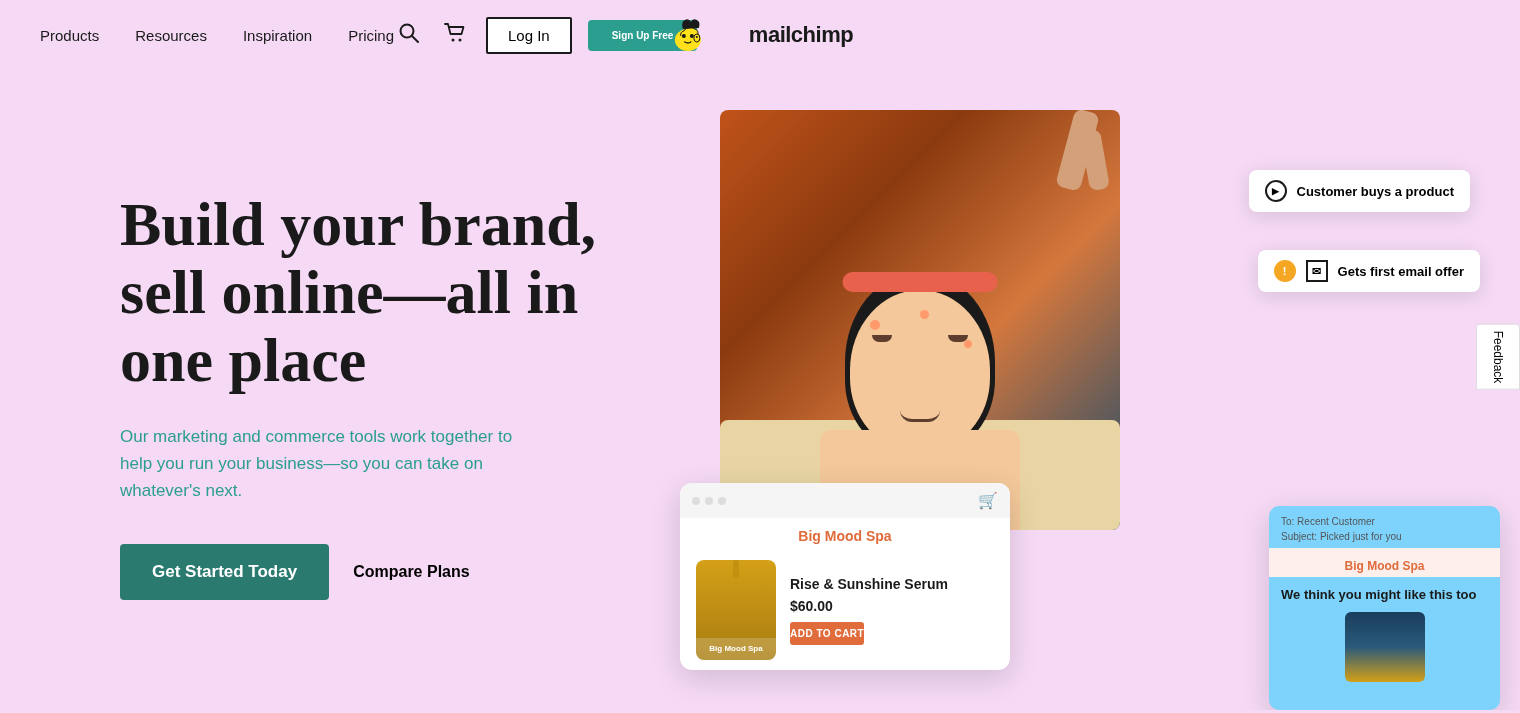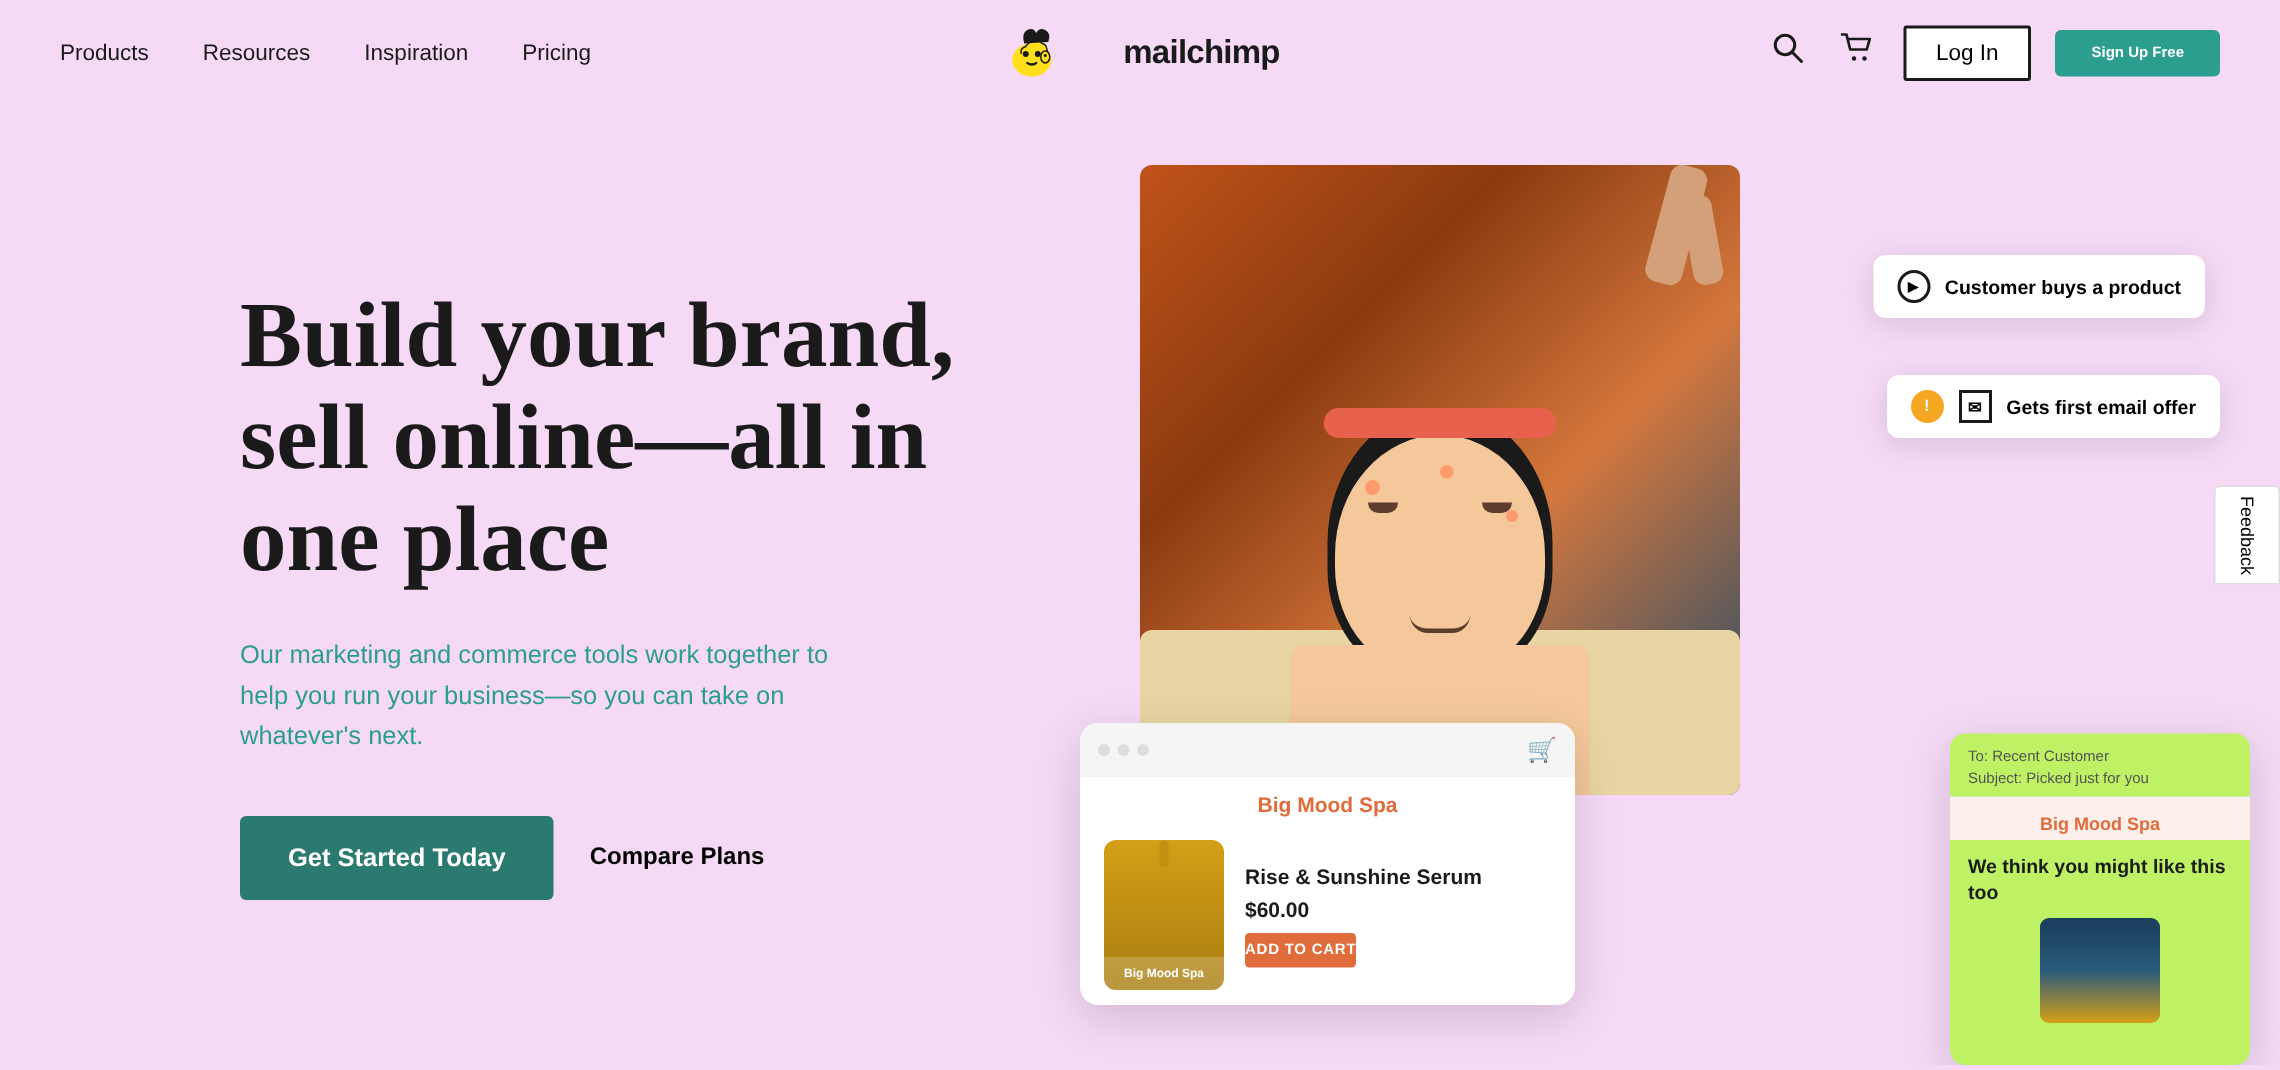--- a/index.html
+++ b/index.html
@@ -2,21 +2,21 @@
 <html><head>
   <meta charset="utf-8">
   <style>
     * { margin: 0; padding: 0; box-sizing: border-box; }
     body { font-family: 'Helvetica Neue', Arial, sans-serif; background: #f5d9f5; overflow-x: hidden; }
 
     
     .navbar {
       display: flex;
       align-items: center;
-      justify-content: space-between;
+      justify-content: flex-start;
       padding: 0 40px;
       height: 70px;
       background: #f5d9f5;
       position: relative;
       z-index: 10;
     }
     .nav-left {
       display: flex;
       align-items: center;
       gap: 36px;
@@ -91,21 +91,20 @@
       padding: 40px 40px 0 120px;
       background: #f5d9f5;
       position: relative;
       overflow: hidden;
     }
 
     .hero-left {
       flex: 0 0 520px;
       padding-top: 80px;
       z-index: 2;
-      margin-left: 40px;
     }
     .hero-title {
       font-size: 62px;
       font-weight: 800;
       color: #1a1a1a;
       line-height: 1.1;
       margin-bottom: 28px;
       font-family: 'Georgia', serif;
     }
     .hero-subtitle {
@@ -381,22 +380,22 @@
       cursor: pointer;
       text-transform: uppercase;
       letter-spacing: 0.5px;
     }
 
     
     .email-card {
       position: absolute;
       bottom: 0px;
       right: -20px;
-      width: 200px;
-      background: #bef264;
+      width: 231px;
+      background: #7dd3fc;
       border-radius: 10px;
       box-shadow: 0 8px 30px rgba(0,0,0,0.15);
       overflow: hidden;
       z-index: 11;
       padding-bottom: 10px;
     }
     .email-header-area {
       padding: 10px 12px 6px;
       border-bottom: 1px solid #f0f0f0;
       font-size: 10px;

